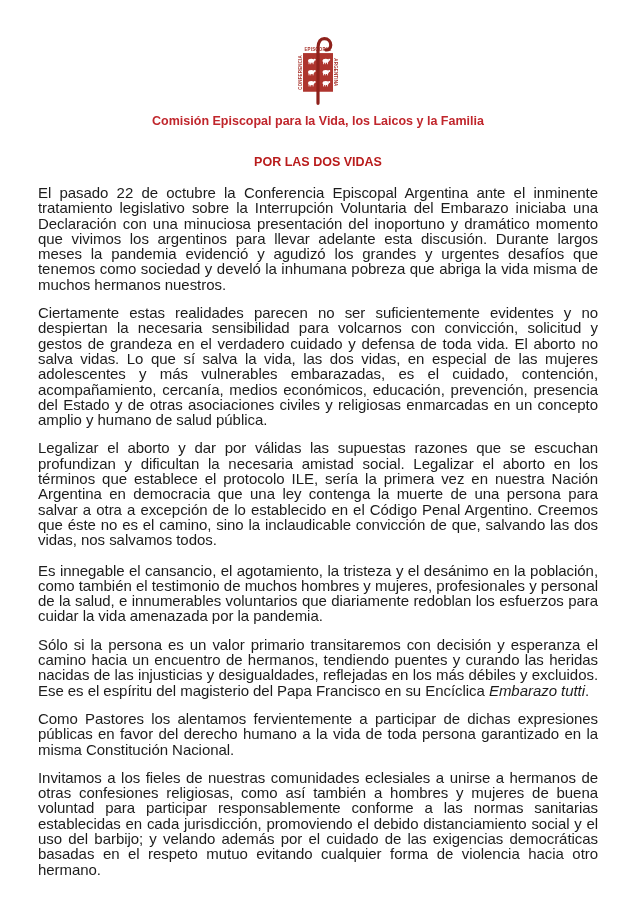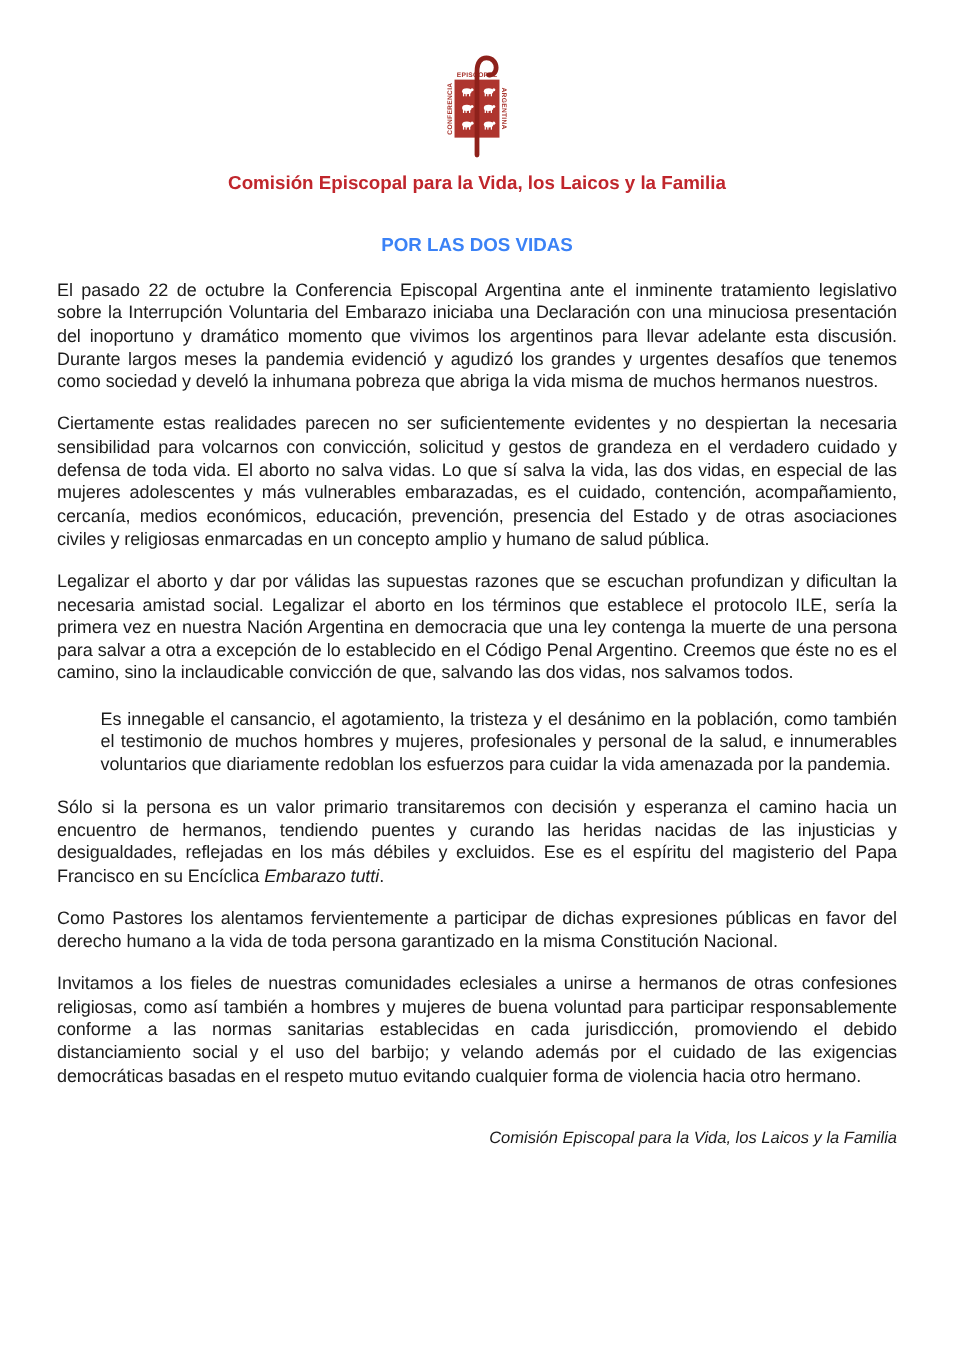--- a/index.html
+++ b/index.html
@@ -16,28 +16,28 @@
     padding:34px 38px 16px 38px;overflow:hidden;
     font-family:"Liberation Sans",sans-serif;
   }
   .logo-wrap{text-align:center;margin:0 0 4px 0;}
   .logo-wrap svg{display:inline-block;}
   .org-title{
     text-align:center;font-weight:bold;font-size:12.5px;
     color:var(--accent-red);margin:4px 0 0 0;letter-spacing:0;
   }
   .doc-title{
-    text-align:center;font-weight:bold;font-size:12.5px;color:#3b82f6;
+    text-align:center;font-weight:bold;font-size:12.5px;color:#b91c1c;
     margin:27px 0 16px 0;
   }
   .body-text p.para{
-    text-align:justify;font-size:12px;line-height:15.3px;
+    text-align:justify;font-size:15px;line-height:15.3px;
     margin:0 0 13px 0;letter-spacing:-0.05px;
   }
-  .body-text p.para.extra-gap{margin-top:15px;margin-left:29px;}
+  .body-text p.para.extra-gap{margin-top:15px;}
   .para b{font-weight:bold;}
   .para i{font-style:italic;}
   .dateline{
     font-style:italic;font-size:11px;line-height:15.3px;margin:3px 0 0 0;
   }
   .signature{
     font-style:italic;font-size:11px;line-height:15.3px;
     text-align:right;margin:27px 0 0 0;
   }
   .logo-label{font-size:4.6px;font-family:"Liberation Sans",sans-serif;fill:var(--logo-text-red);font-weight:bold;letter-spacing:0.2px;}

